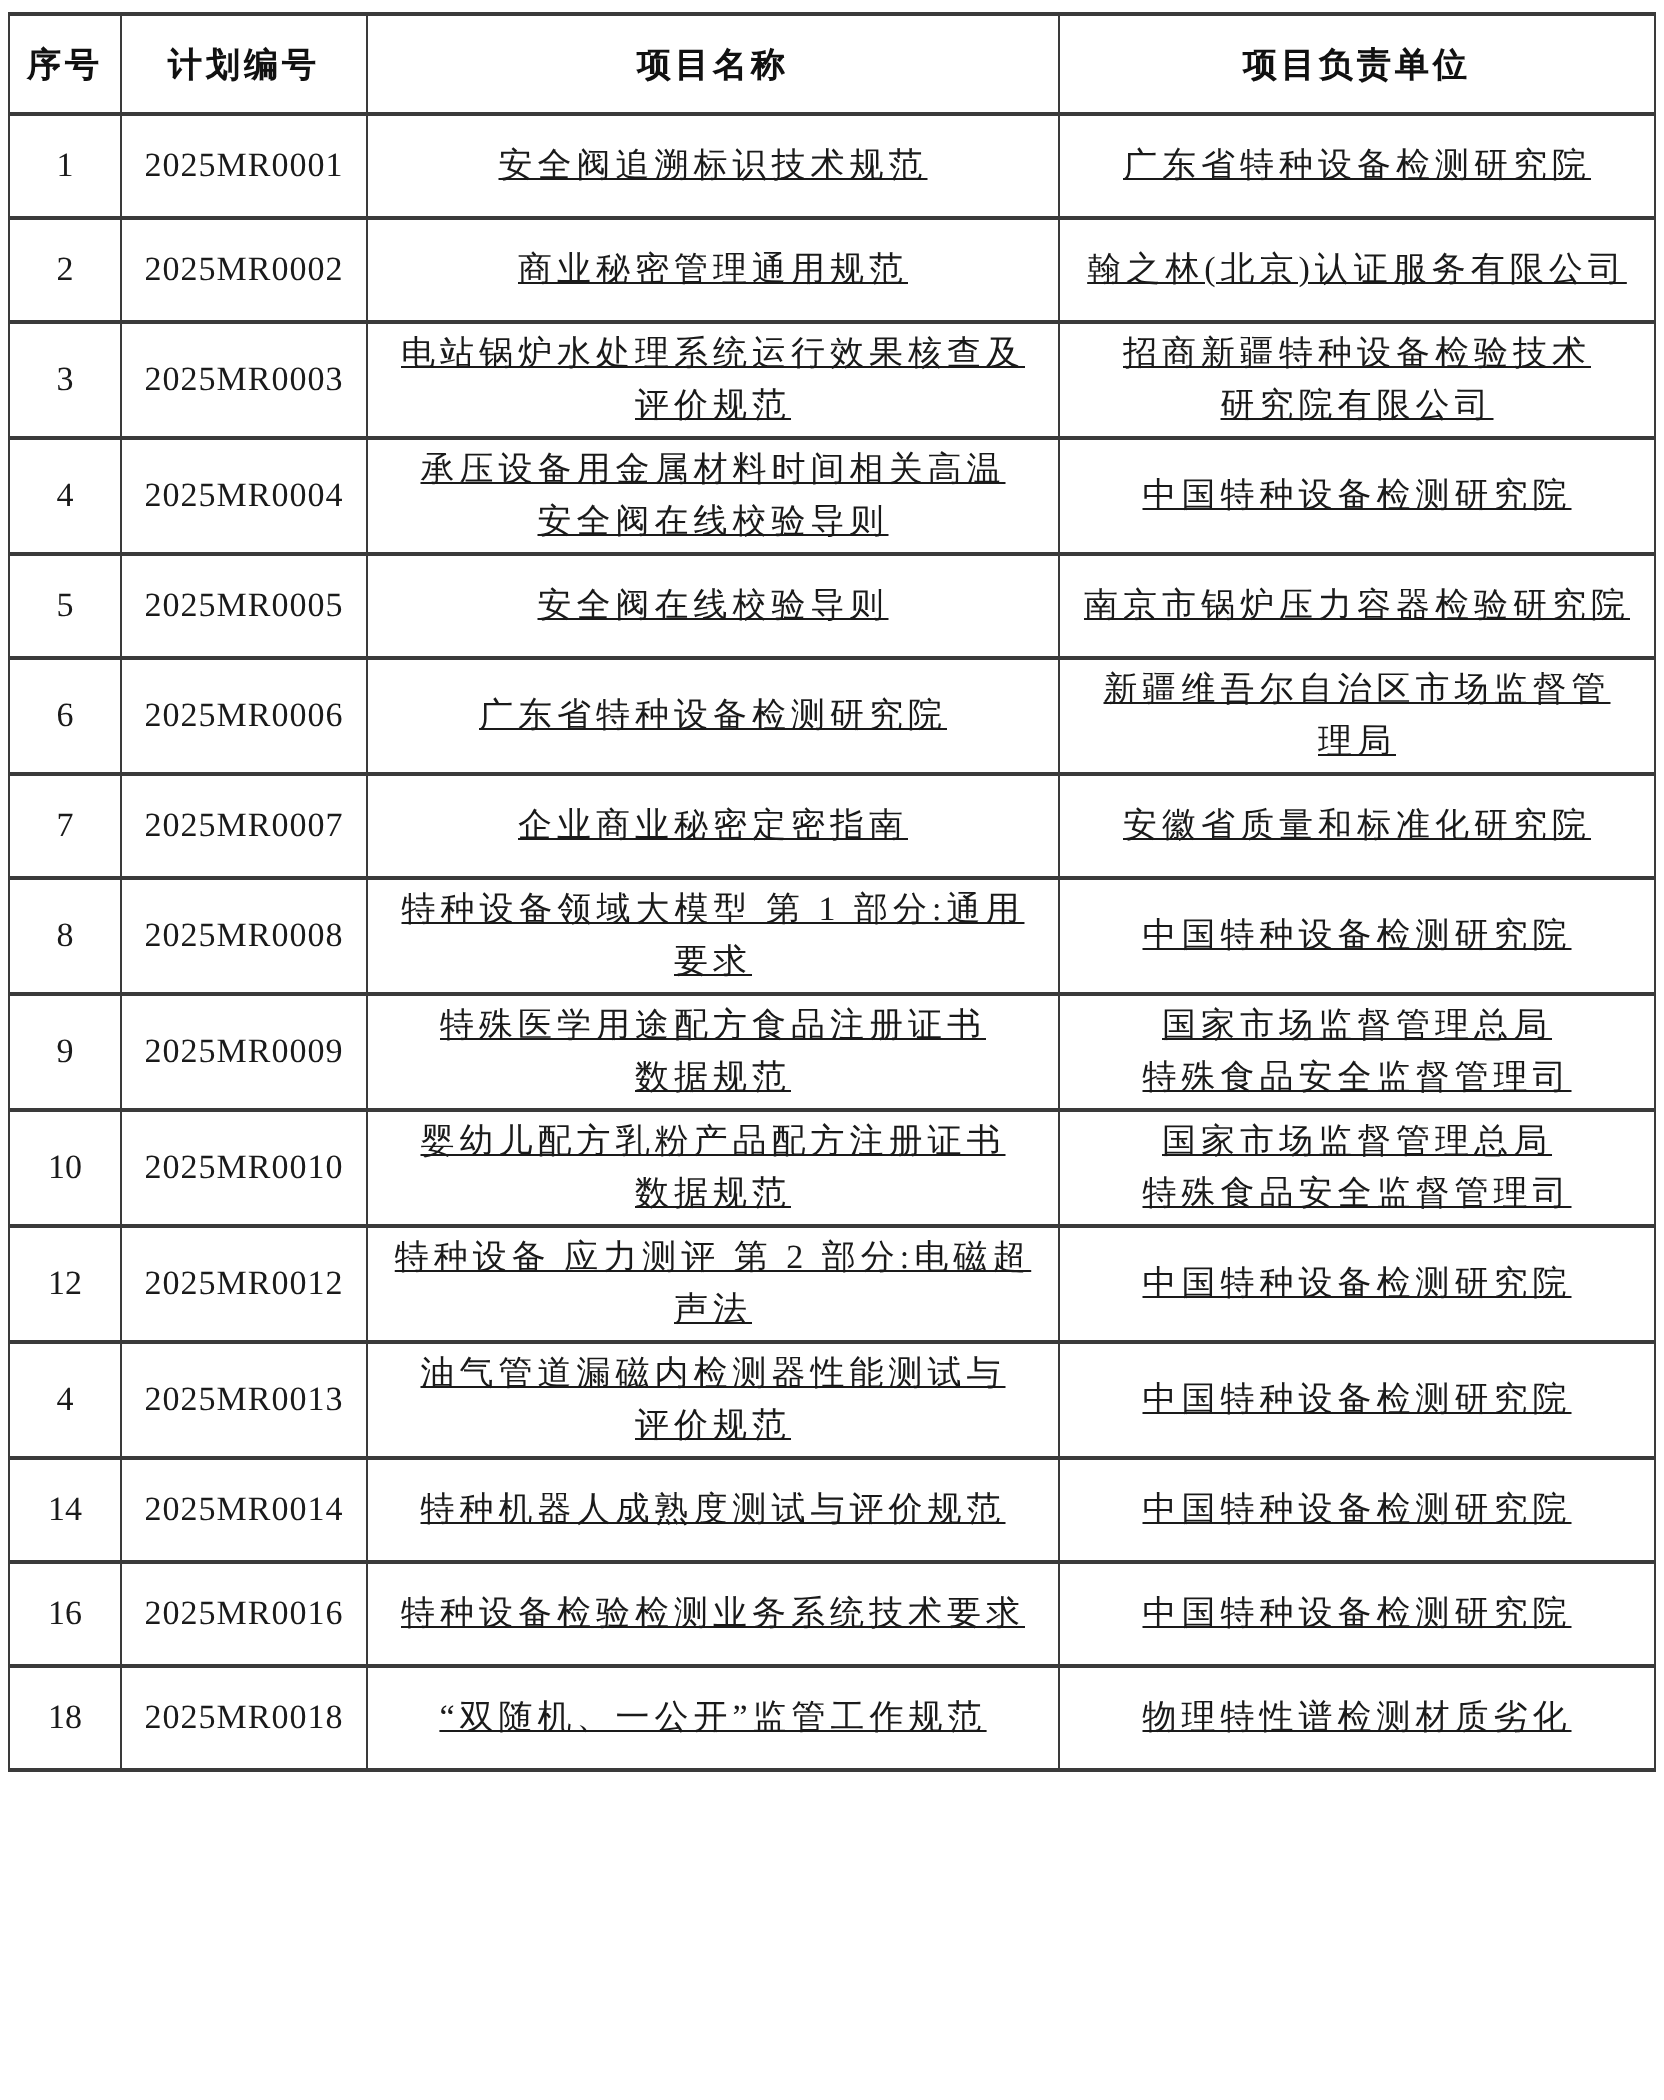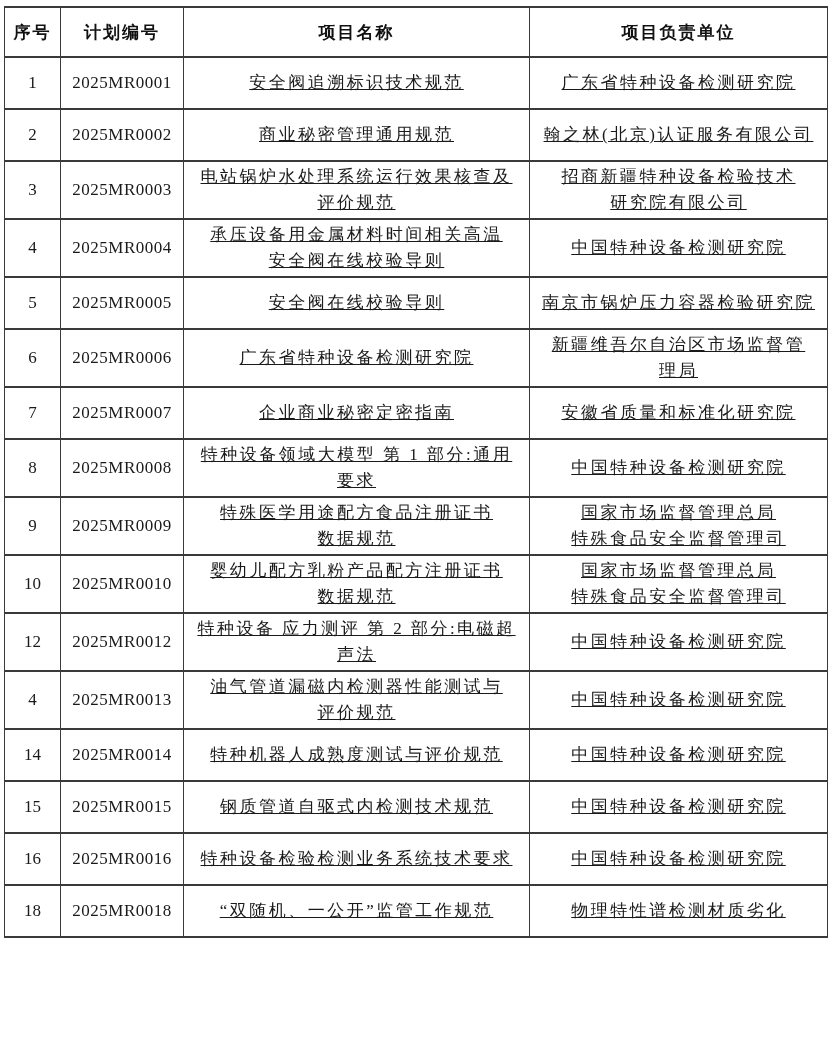--- a/index.html
+++ b/index.html
@@ -165,26 +165,20 @@
 评价规范</td>
         <td class="cell-unit">中国特种设备检测研究院</td>
       </tr>
       <tr>
         <td class="cell-no">14</td>
         <td class="cell-code">2025MR0014</td>
         <td class="cell-name">特种机器人成熟度测试与评价规范</td>
         <td class="cell-unit">中国特种设备检测研究院</td>
       </tr>
       <tr>
-        <td class="cell-no">15</td>
-        <td class="cell-code">2025MR0015</td>
-        <td class="cell-name">钢质管道自驱式内检测技术规范</td>
-        <td class="cell-unit">中国特种设备检测研究院</td>
-      </tr>
-      <tr>
         <td class="cell-no">16</td>
         <td class="cell-code">2025MR0016</td>
         <td class="cell-name">特种设备检验检测业务系统技术要求</td>
         <td class="cell-unit">中国特种设备检测研究院</td>
       </tr>
       <tr>
         <td class="cell-no">18</td>
         <td class="cell-code">2025MR0018</td>
         <td class="cell-name">“双随机、一公开”监管工作规范</td>
         <td class="cell-unit">物理特性谱检测材质劣化</td>

